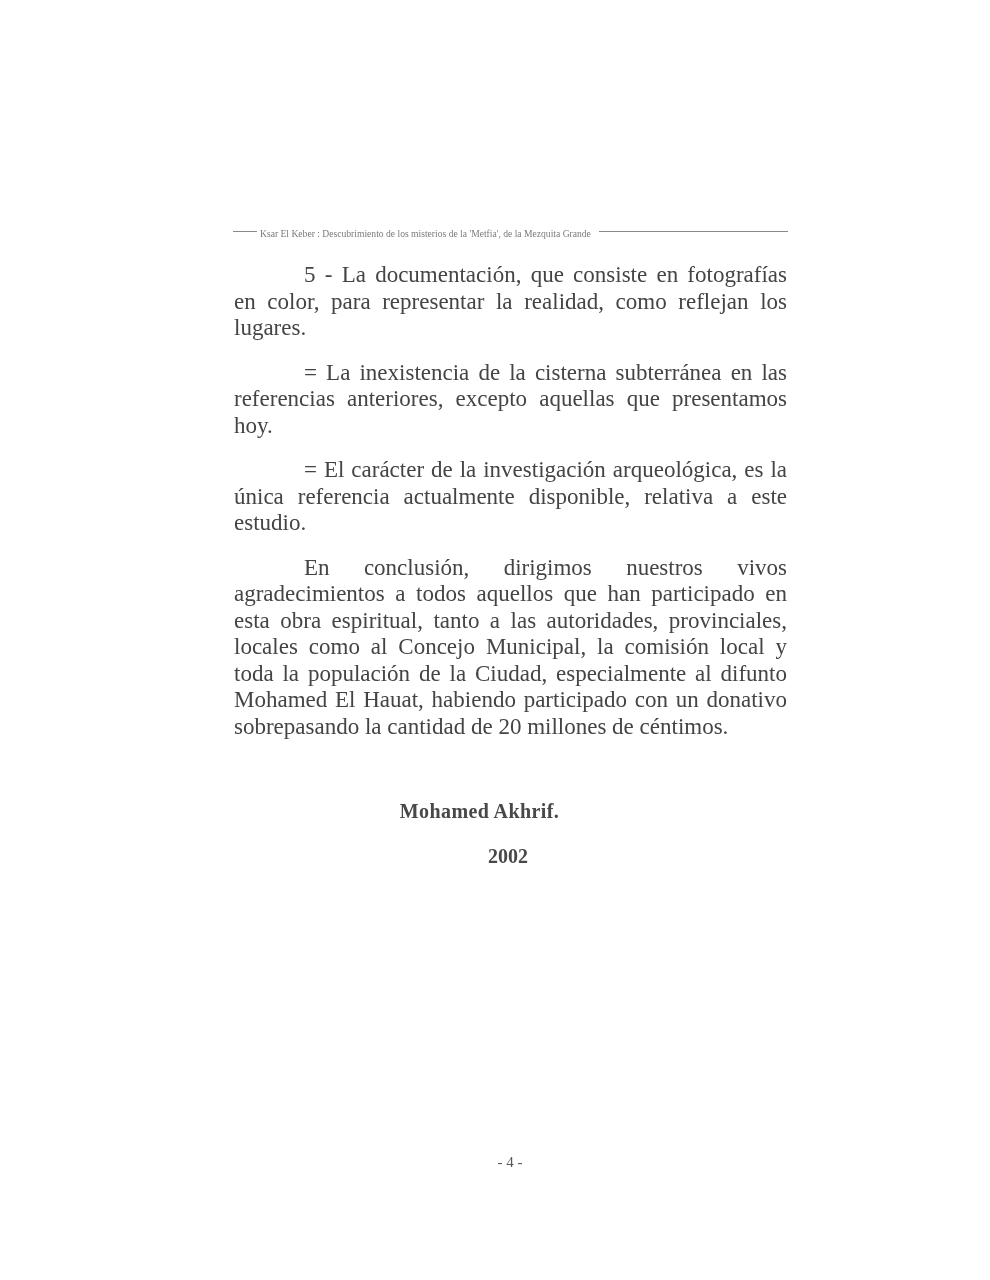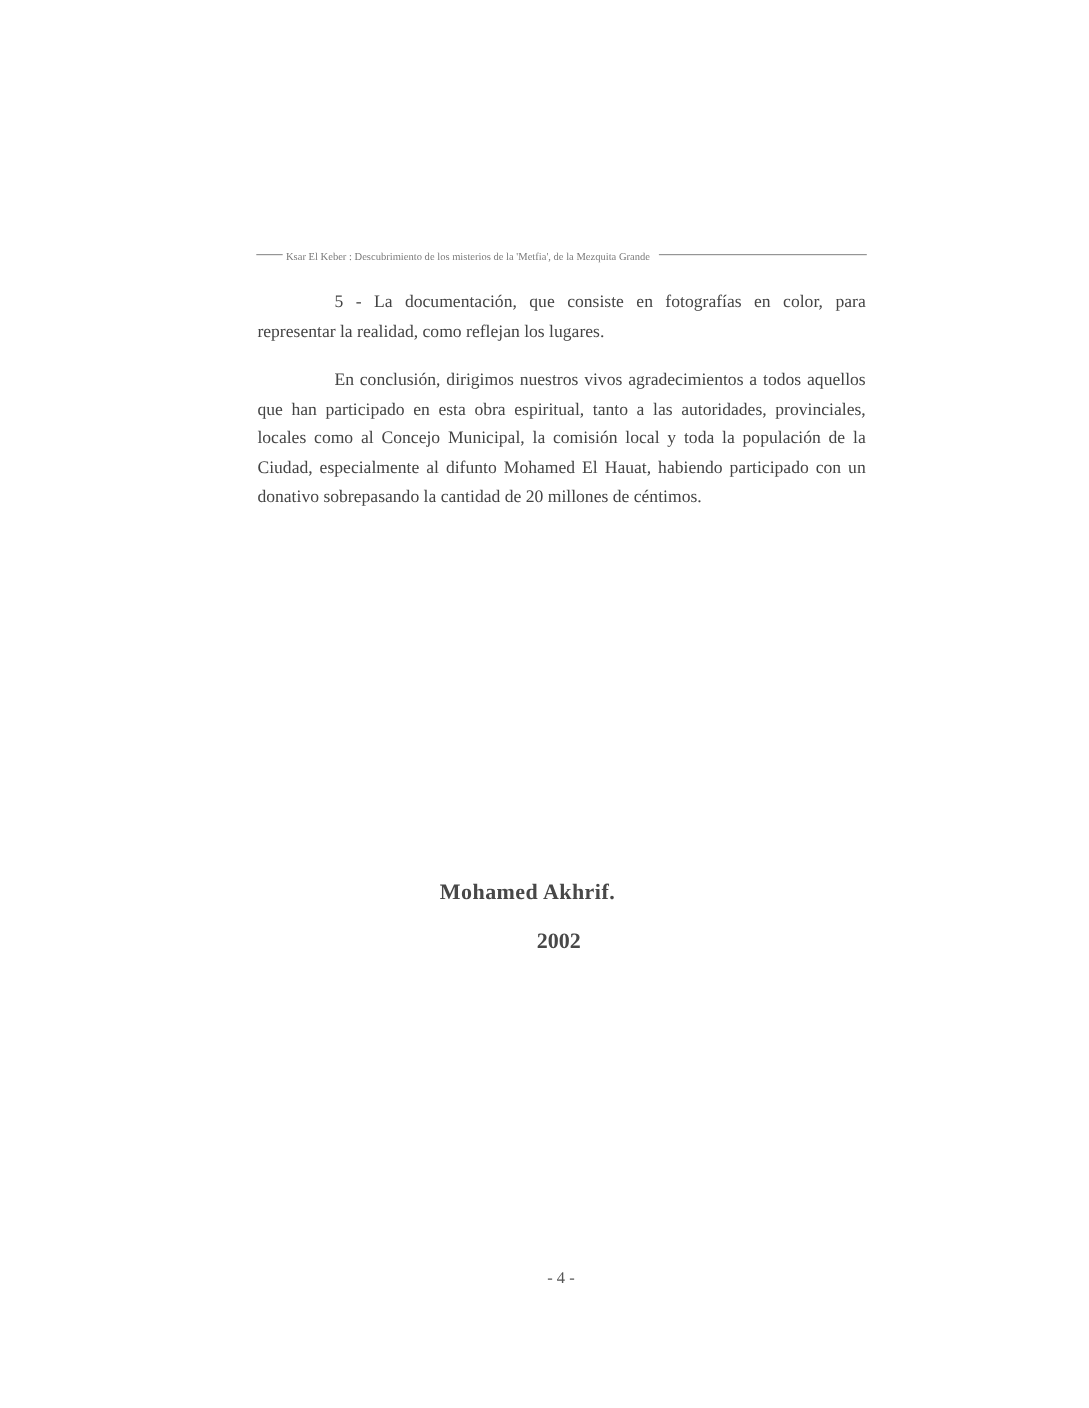--- a/index.html
+++ b/index.html
@@ -37,21 +37,21 @@
       flex: 1;
       border-bottom: 1px solid #8a8a8a;
       margin-left: 8px;
       margin-bottom: 3px;
     }
     .body-text {
       position: absolute;
       top: 262px;
       left: 234px;
       width: 553px;
-      font-size: 16px;
+      font-size: 23px;
       line-height: 26.5px;
       color: #444444;
     }
     .para {
       margin: 0 0 18px 0;
       text-align: justify;
       text-indent: 70px;
     }
     .para.first {
       text-indent: 70px;
@@ -97,19 +97,21 @@
 <body>
 
 <div class="running-header">
   <span class="rule-left"></span>
   <span>Ksar El Keber : Descubrimiento de los misterios  de  la 'Metfia',  de la Mezquita Grande</span>
   <span class="rule-right"></span>
 </div>
 
 <div class="body-text">
   <p class="para first">5 - La documentación, que consiste en fotografías en color, para representar la realidad, como reflejan los lugares.</p>
+  <p class="para">= La inexistencia de la cisterna subterránea en las referencias anteriores, excepto aquellas que presentamos hoy.</p>
+  <p class="para">= El carácter de la investigación arqueológica, es la única referencia actualmente disponible, relativa a  este estudio.</p>
   <p class="para">En conclusión, dirigimos nuestros vivos agradecimientos a todos aquellos que han participado en esta obra espiritual, tanto a las autoridades, provinciales, locales como al Concejo Municipal, la comisión local y toda la populación de la Ciudad, especialmente al difunto Mohamed El Hauat, habiendo participado con un donativo sobrepasando la cantidad de 20 millones de céntimos.</p>
 </div>
 
 <div class="signature">Mohamed Akhrif.</div>
 <div class="year">2002</div>
 
 <div class="page-number">- 4 -</div>
 
 </body></html>

